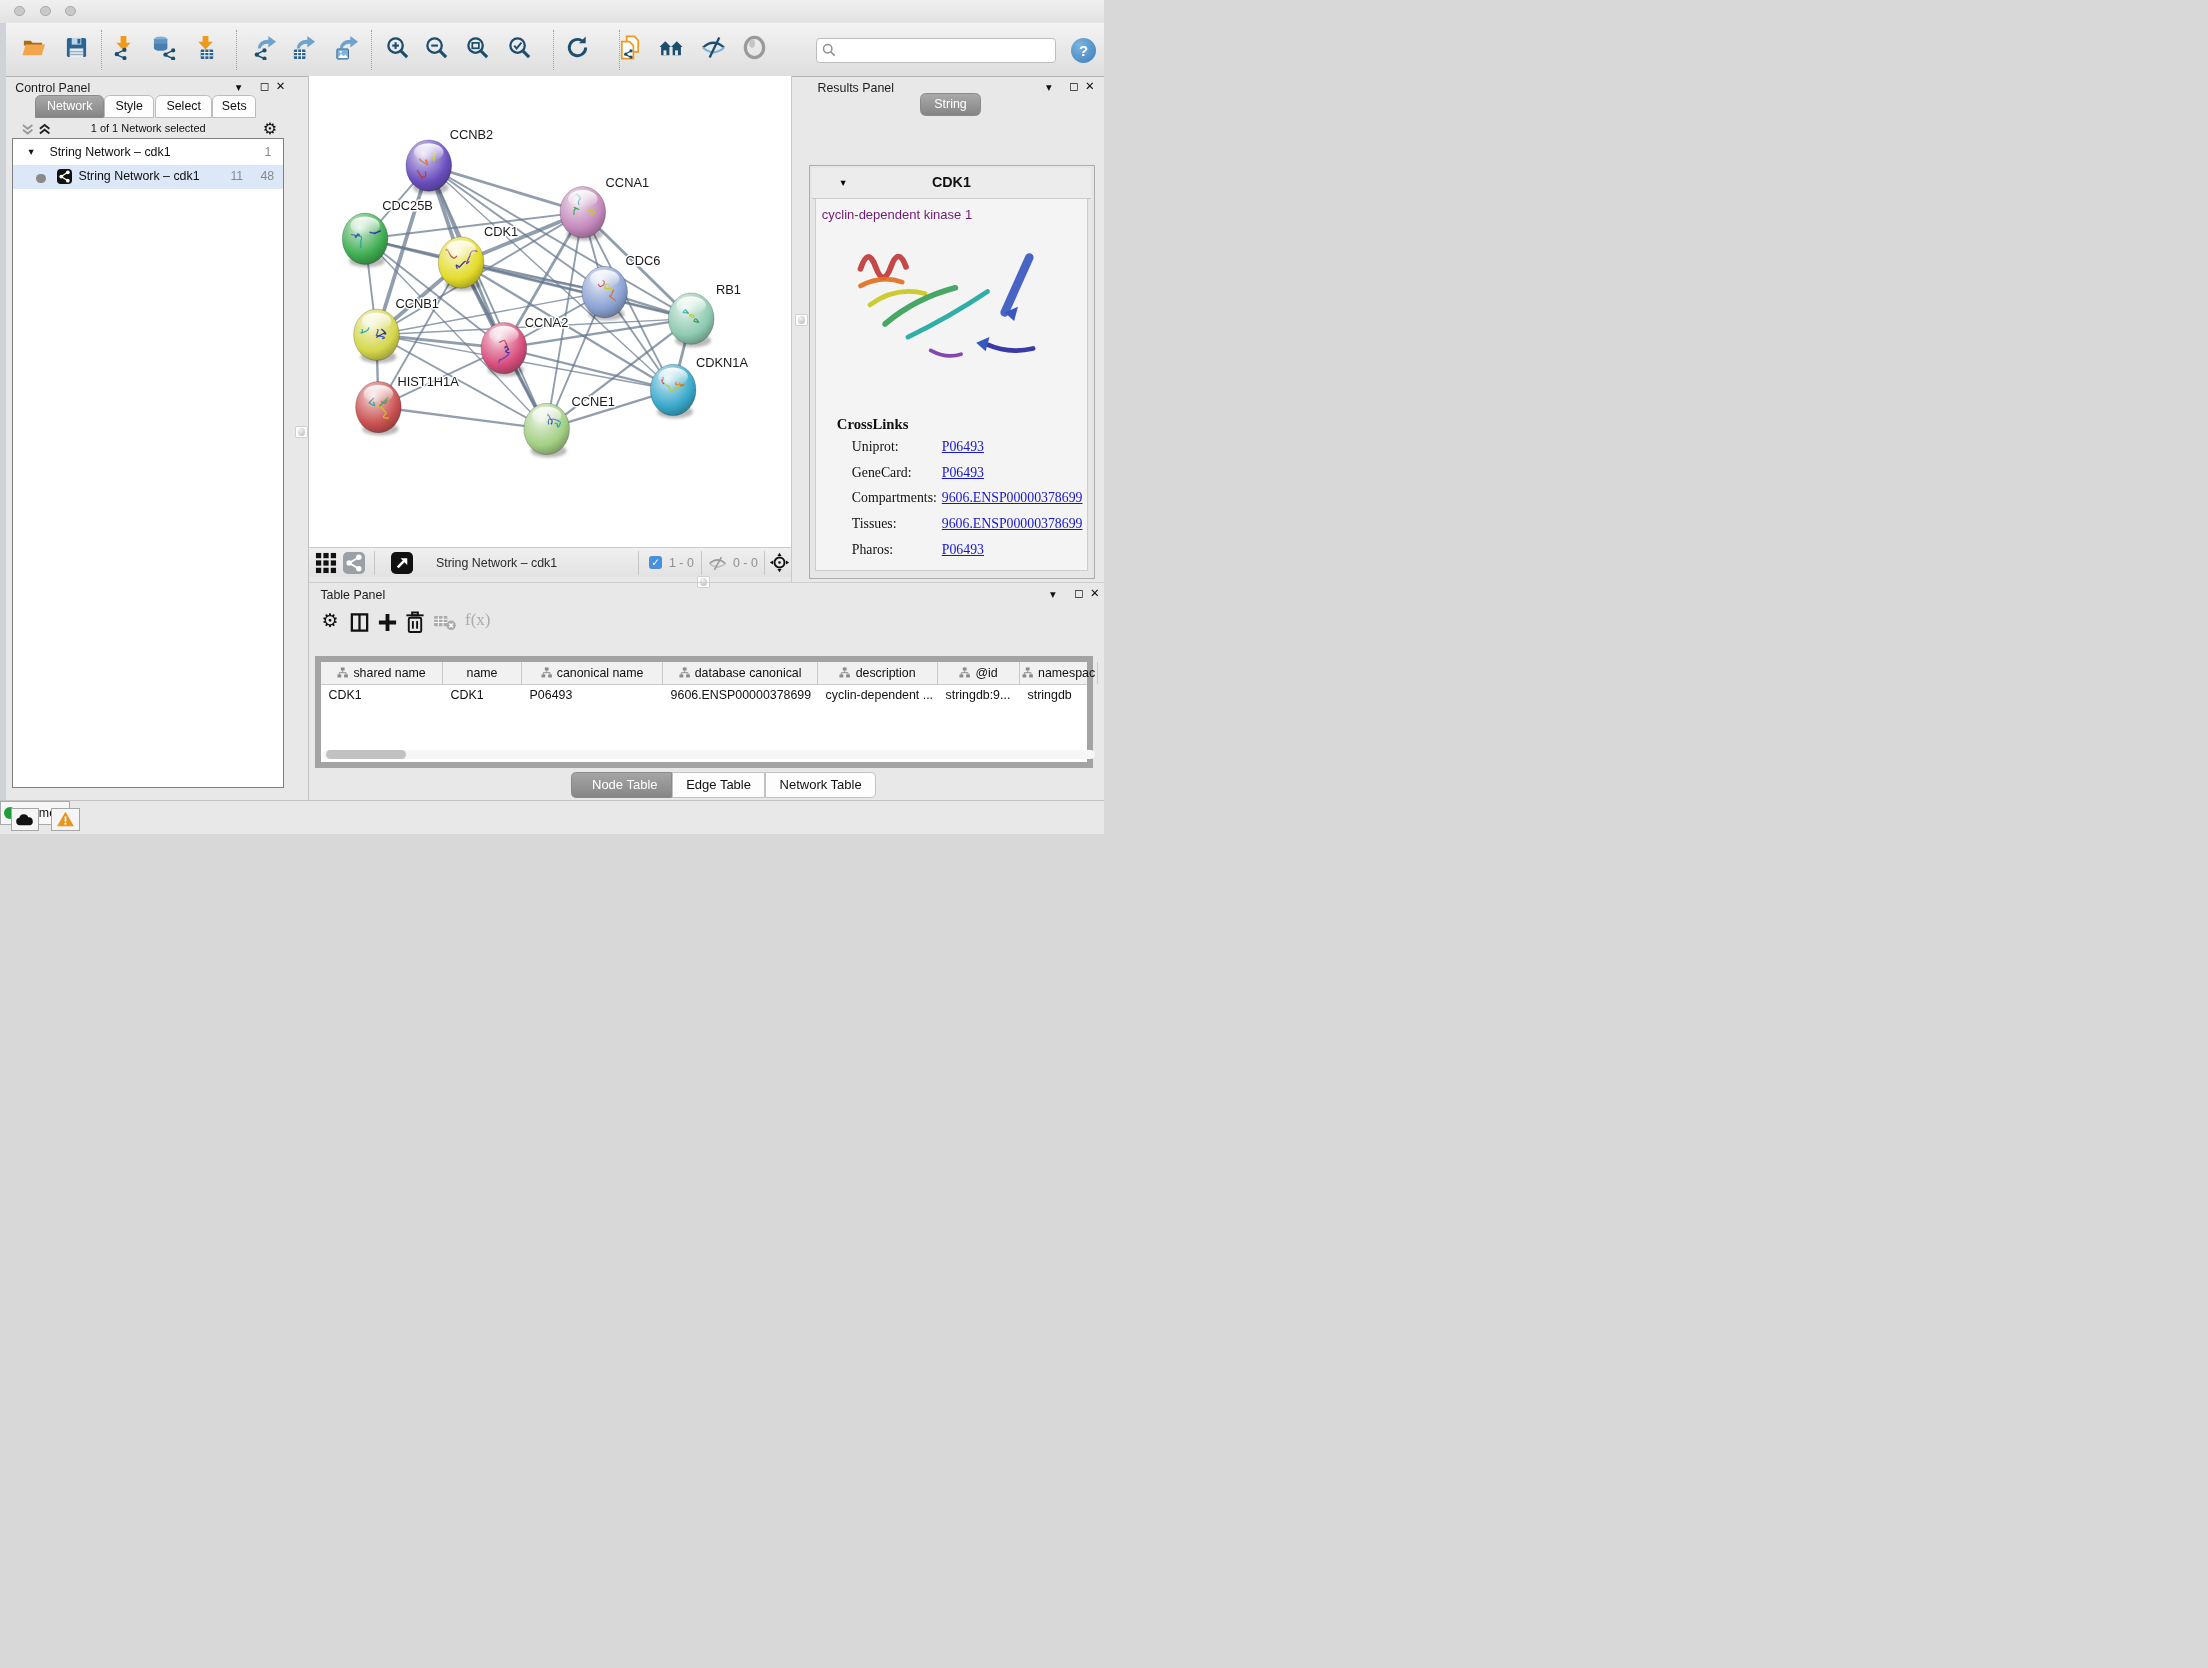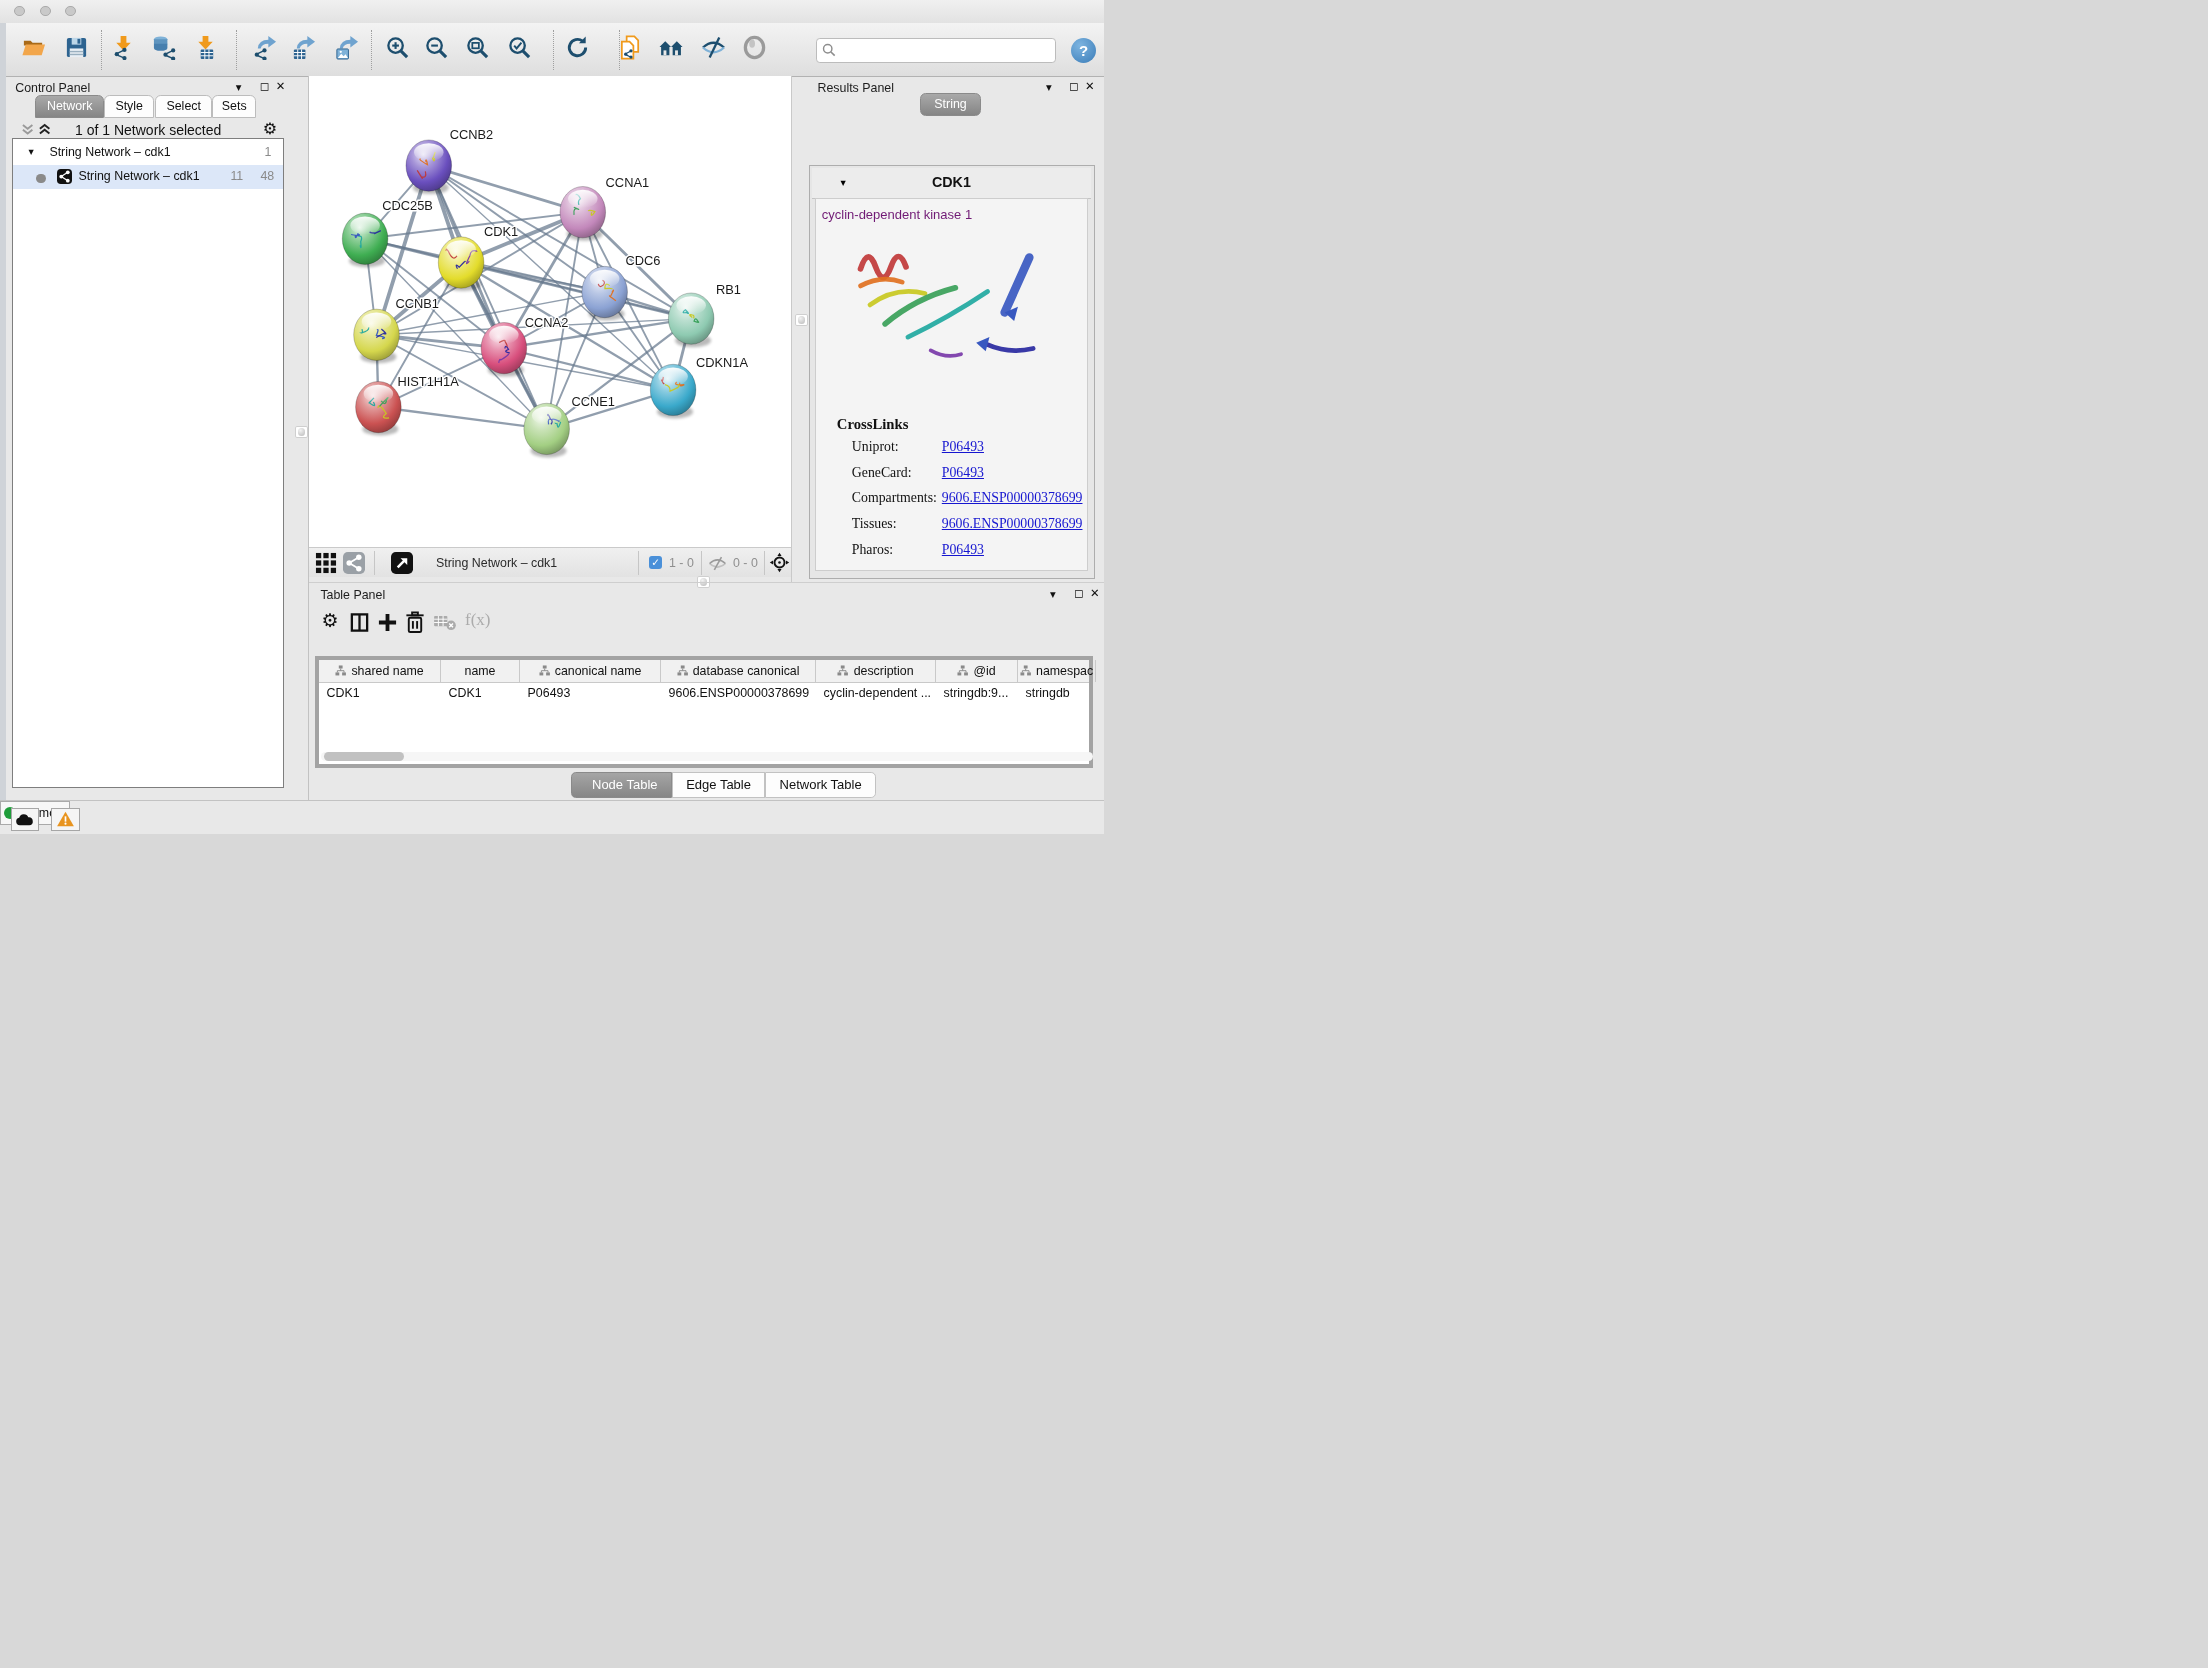--- a/index.html
+++ b/index.html
@@ -51,21 +51,21 @@
   #rbox1i{left:3.8px;top:13.3px;width:277px;height:51px;border:1px solid #9f9f9f;}
   .rbtn{top:26px;height:25px;background:#fdfdfd;border:1px solid #b9b9b9;border-radius:4.8px;font-size:12.4px;color:#111;text-align:center;line-height:23px;box-sizing:border-box;cursor:pointer;box-shadow:0 1px 1px rgba(0,0,0,.12);}
   #rbox2{left:1px;top:89px;width:284px;height:412px;background:#e6e6e6;border:1px solid #adadad;}
   #rhead{left:1.9px;top:1.9px;width:279px;height:30px;background:#ececec;border-bottom:1px solid #c4c4c4;}
   #rcard{left:4.8px;top:32px;width:273px;height:373px;background:#f4f4f4;border:1px solid #cdcdcd;box-sizing:border-box;}
   .serif{font-family:"Liberation Serif","DejaVu Serif",serif;}
   .xrow{position:absolute;left:0;width:273px;height:21px;font-size:13.8px;color:#111;}
   .xrow a{color:#1515d0;text-decoration:underline;cursor:pointer;}
   
   #tp-divider{left:309px;top:582px;width:795px;height:0;border-top:1px solid #cecece;}
-  #tablebox{left:315px;top:656px;width:778px;height:112px;background:#fff;border:4px solid #a3a3a3;box-sizing:border-box;}
+  #tablebox{left:315px;top:656px;width:778px;height:112px;background:#fff;border:6px solid #a3a3a3;box-sizing:border-box;}
   #thead{display:flex;height:22px;background:#f1f1f1;border-bottom:1px solid #c9c9c9;}
   .th{box-sizing:border-box;border-right:1px solid #c9c9c9;display:flex;align-items:center;justify-content:center;gap:4.8px;font-size:12.4px;color:#111;cursor:pointer;overflow:hidden;}
   #trow{display:flex;height:20px;}
   .td{box-sizing:border-box;padding-left:7.6px;font-size:12.4px;color:#111;line-height:20px;white-space:nowrap;overflow:hidden;}
   #hscroll{position:absolute;left:1.9px;bottom:2.9px;width:772px;height:9.5px;background:#f6f6f6;border-radius:4.8px;}
   #hthumb{position:absolute;left:2.9px;top:0;width:80px;height:9.5px;background:#c1c1c1;border-radius:4.8px;cursor:pointer;}
   #ttabs{left:571px;top:772px;display:flex;}
   .ttab{box-sizing:border-box;height:26px;line-height:24px;padding:0 13.3px;font-size:13px;background:#fdfdfd;border:1px solid #c2c2c2;color:#111;text-align:center;cursor:pointer;}
   .ttab.sel{background:linear-gradient(#a5a5a5,#868686);color:#fff;border-color:#8a8a8a;border-radius:4.8px 0 0 4.8px;padding-left:20px;}
   .ttab:last-child{border-radius:0 4.8px 4.8px 0;}
@@ -279,21 +279,21 @@
           <path d="M2 2l5 4 5-4"></path>
           <path d="M2 7l5 4 5-4"></path>
         </g>
       </svg>
     <svg class="abs" style="left:32px;top:47px;cursor:pointer" width="13.3" height="12.4" viewBox="0 0 14 13">
         <g fill="none" stroke="#222" stroke-width="2">
           <path d="M2 6l5-4 5 4"></path>
           <path d="M2 11l5-4 5 4"></path>
         </g>
       </svg>
-    <span class="abs" style="left:0;width:285px;top:46px;text-align:center;font-size:14px;color:#111">1 of 1 Network selected</span>
+    <span class="abs" style="left:0;width:285px;top:46px;text-align:center;font-size:11px;color:#111">1 of 1 Network selected</span>
     <span class="gearchar abs" style="left:257px;top:45px">⚙</span>
 
     <div id="treebox" class="abs" style="left:6.7px;top:62px">
       <div id="treerow1" class="trow">
         <span class="abs" style="left:15px;top:3.8px;font-size:10.5px">▾</span>
         <span class="abs" style="left:36px;top:3.8px">String Network – cdk1</span>
         <span class="badge abs" style="left:251px;top:3.8px">1</span>
       </div>
       <div id="treerow2" class="trow">
         <span class="abs" style="left:23px;top:8.6px;width:9.5px;height:9.5px;border-radius:50%;background:#8a8a8a"></span>

